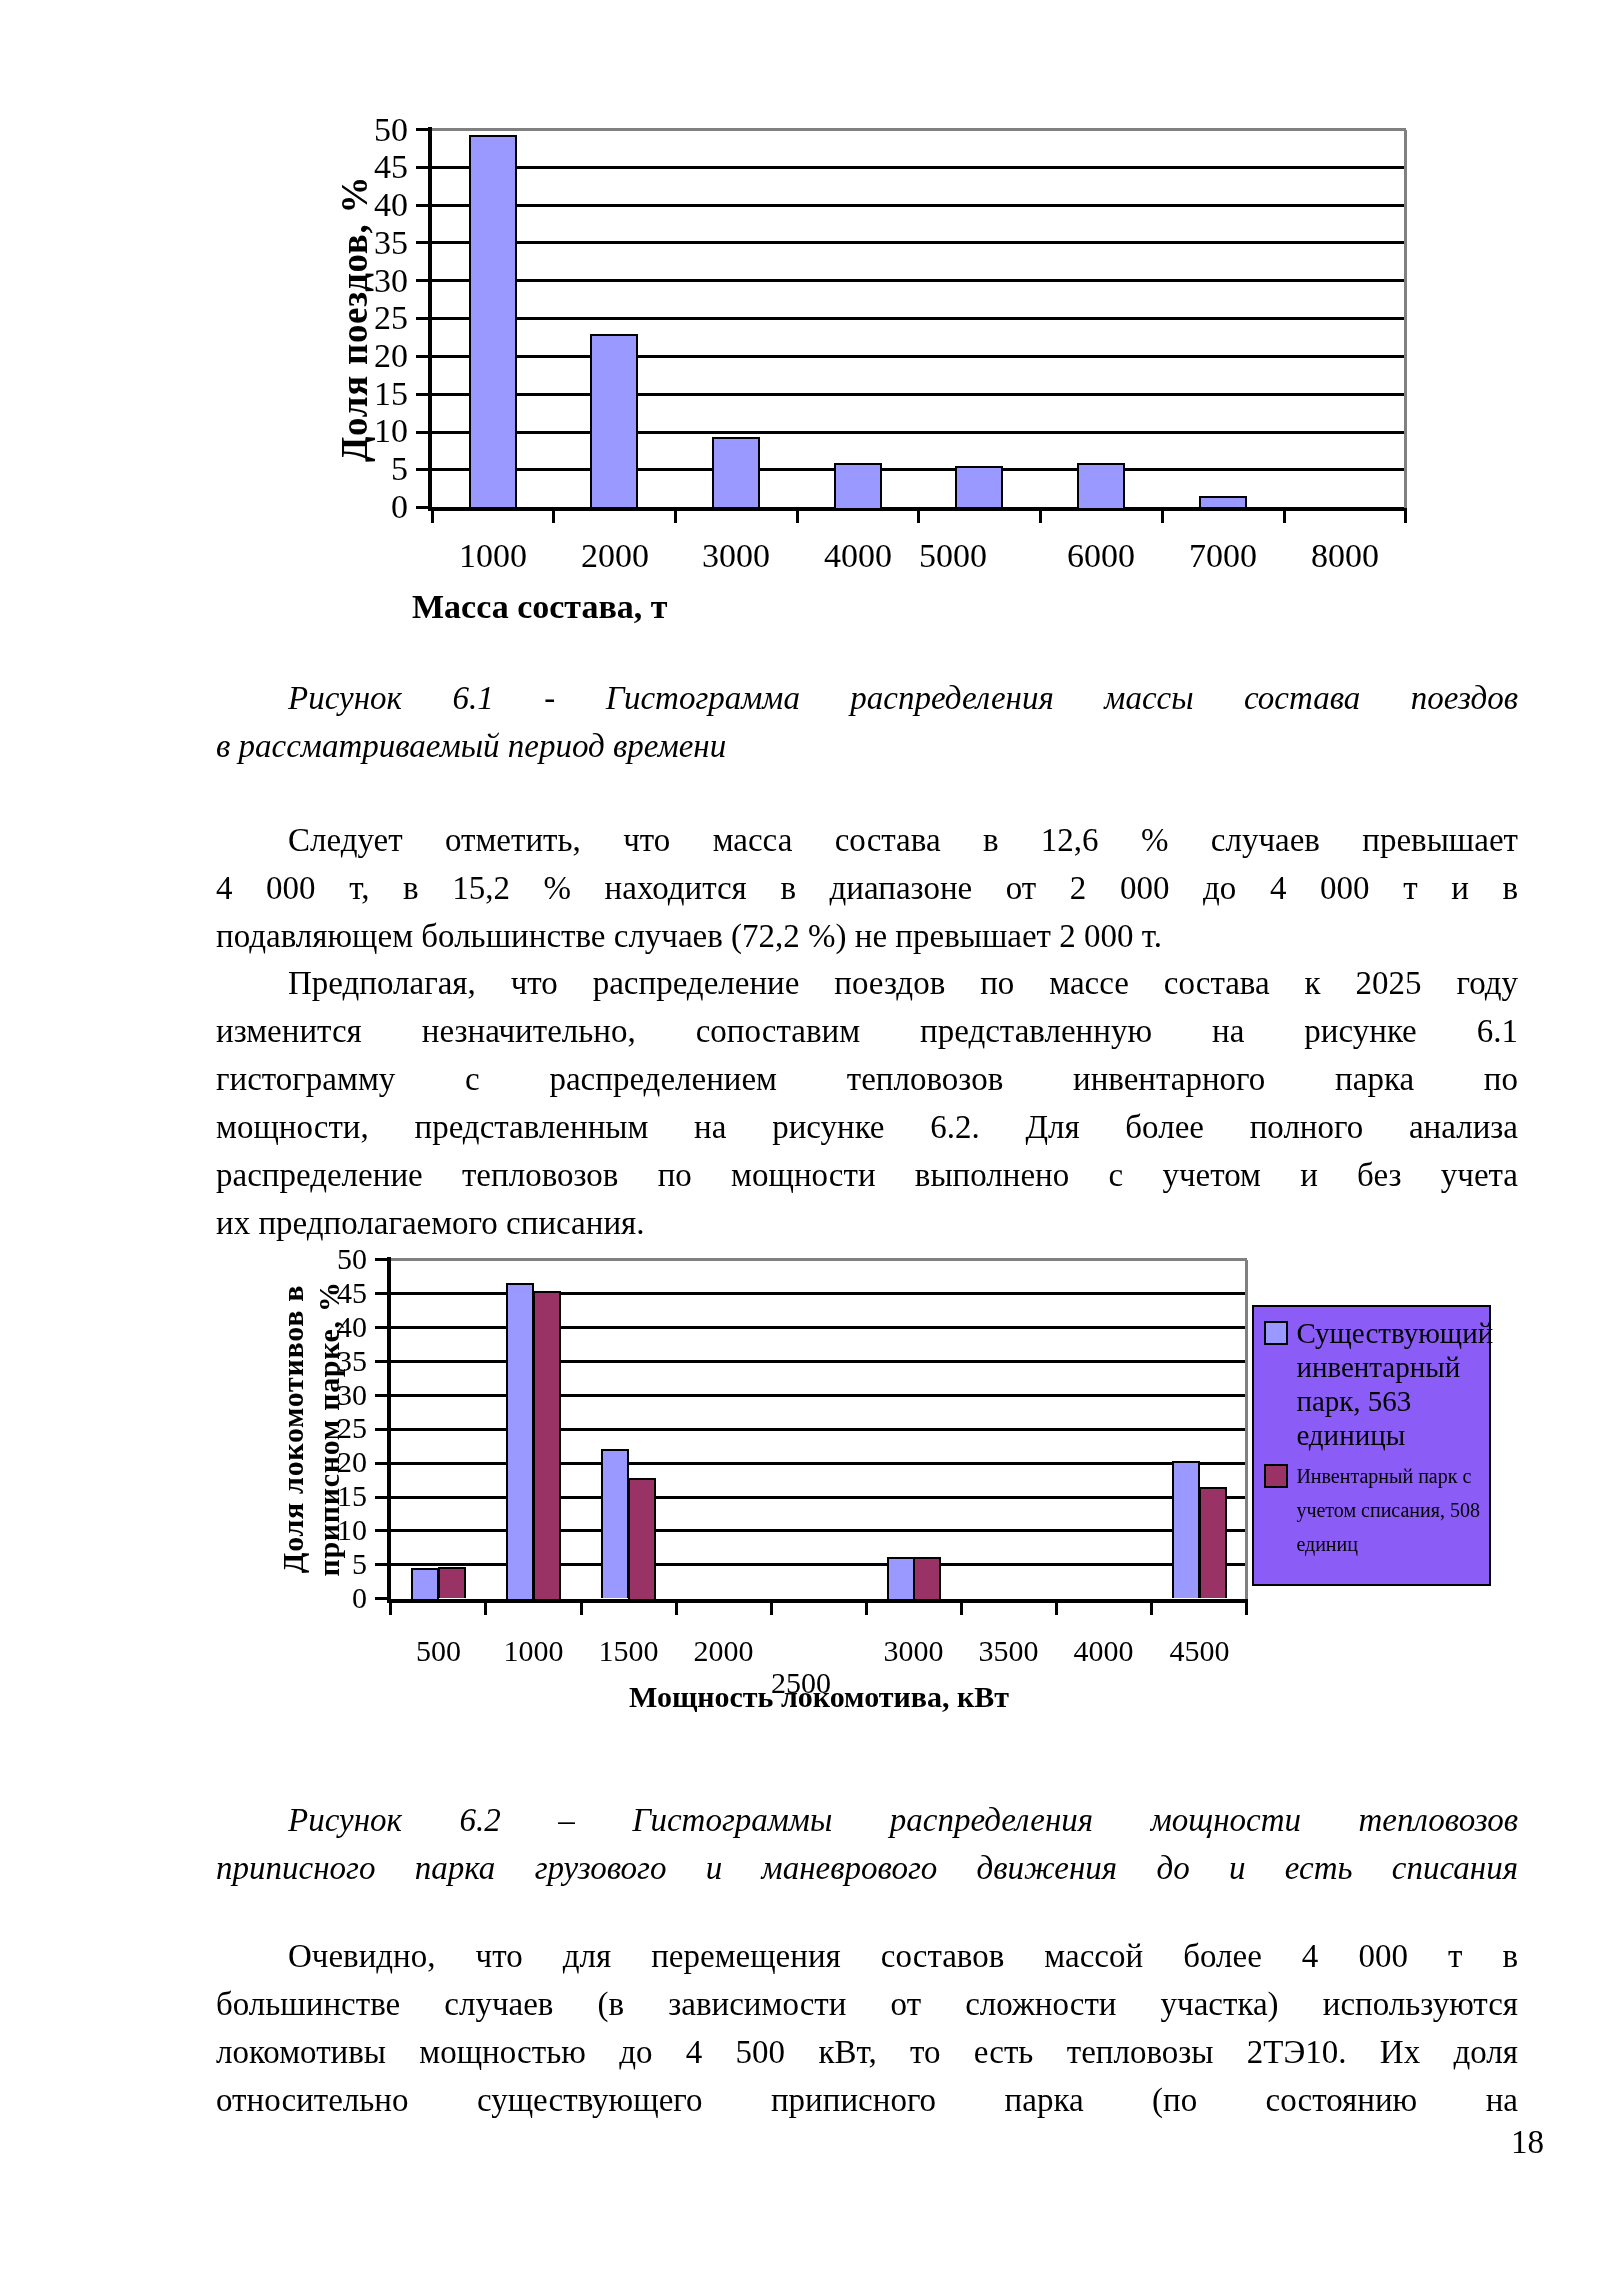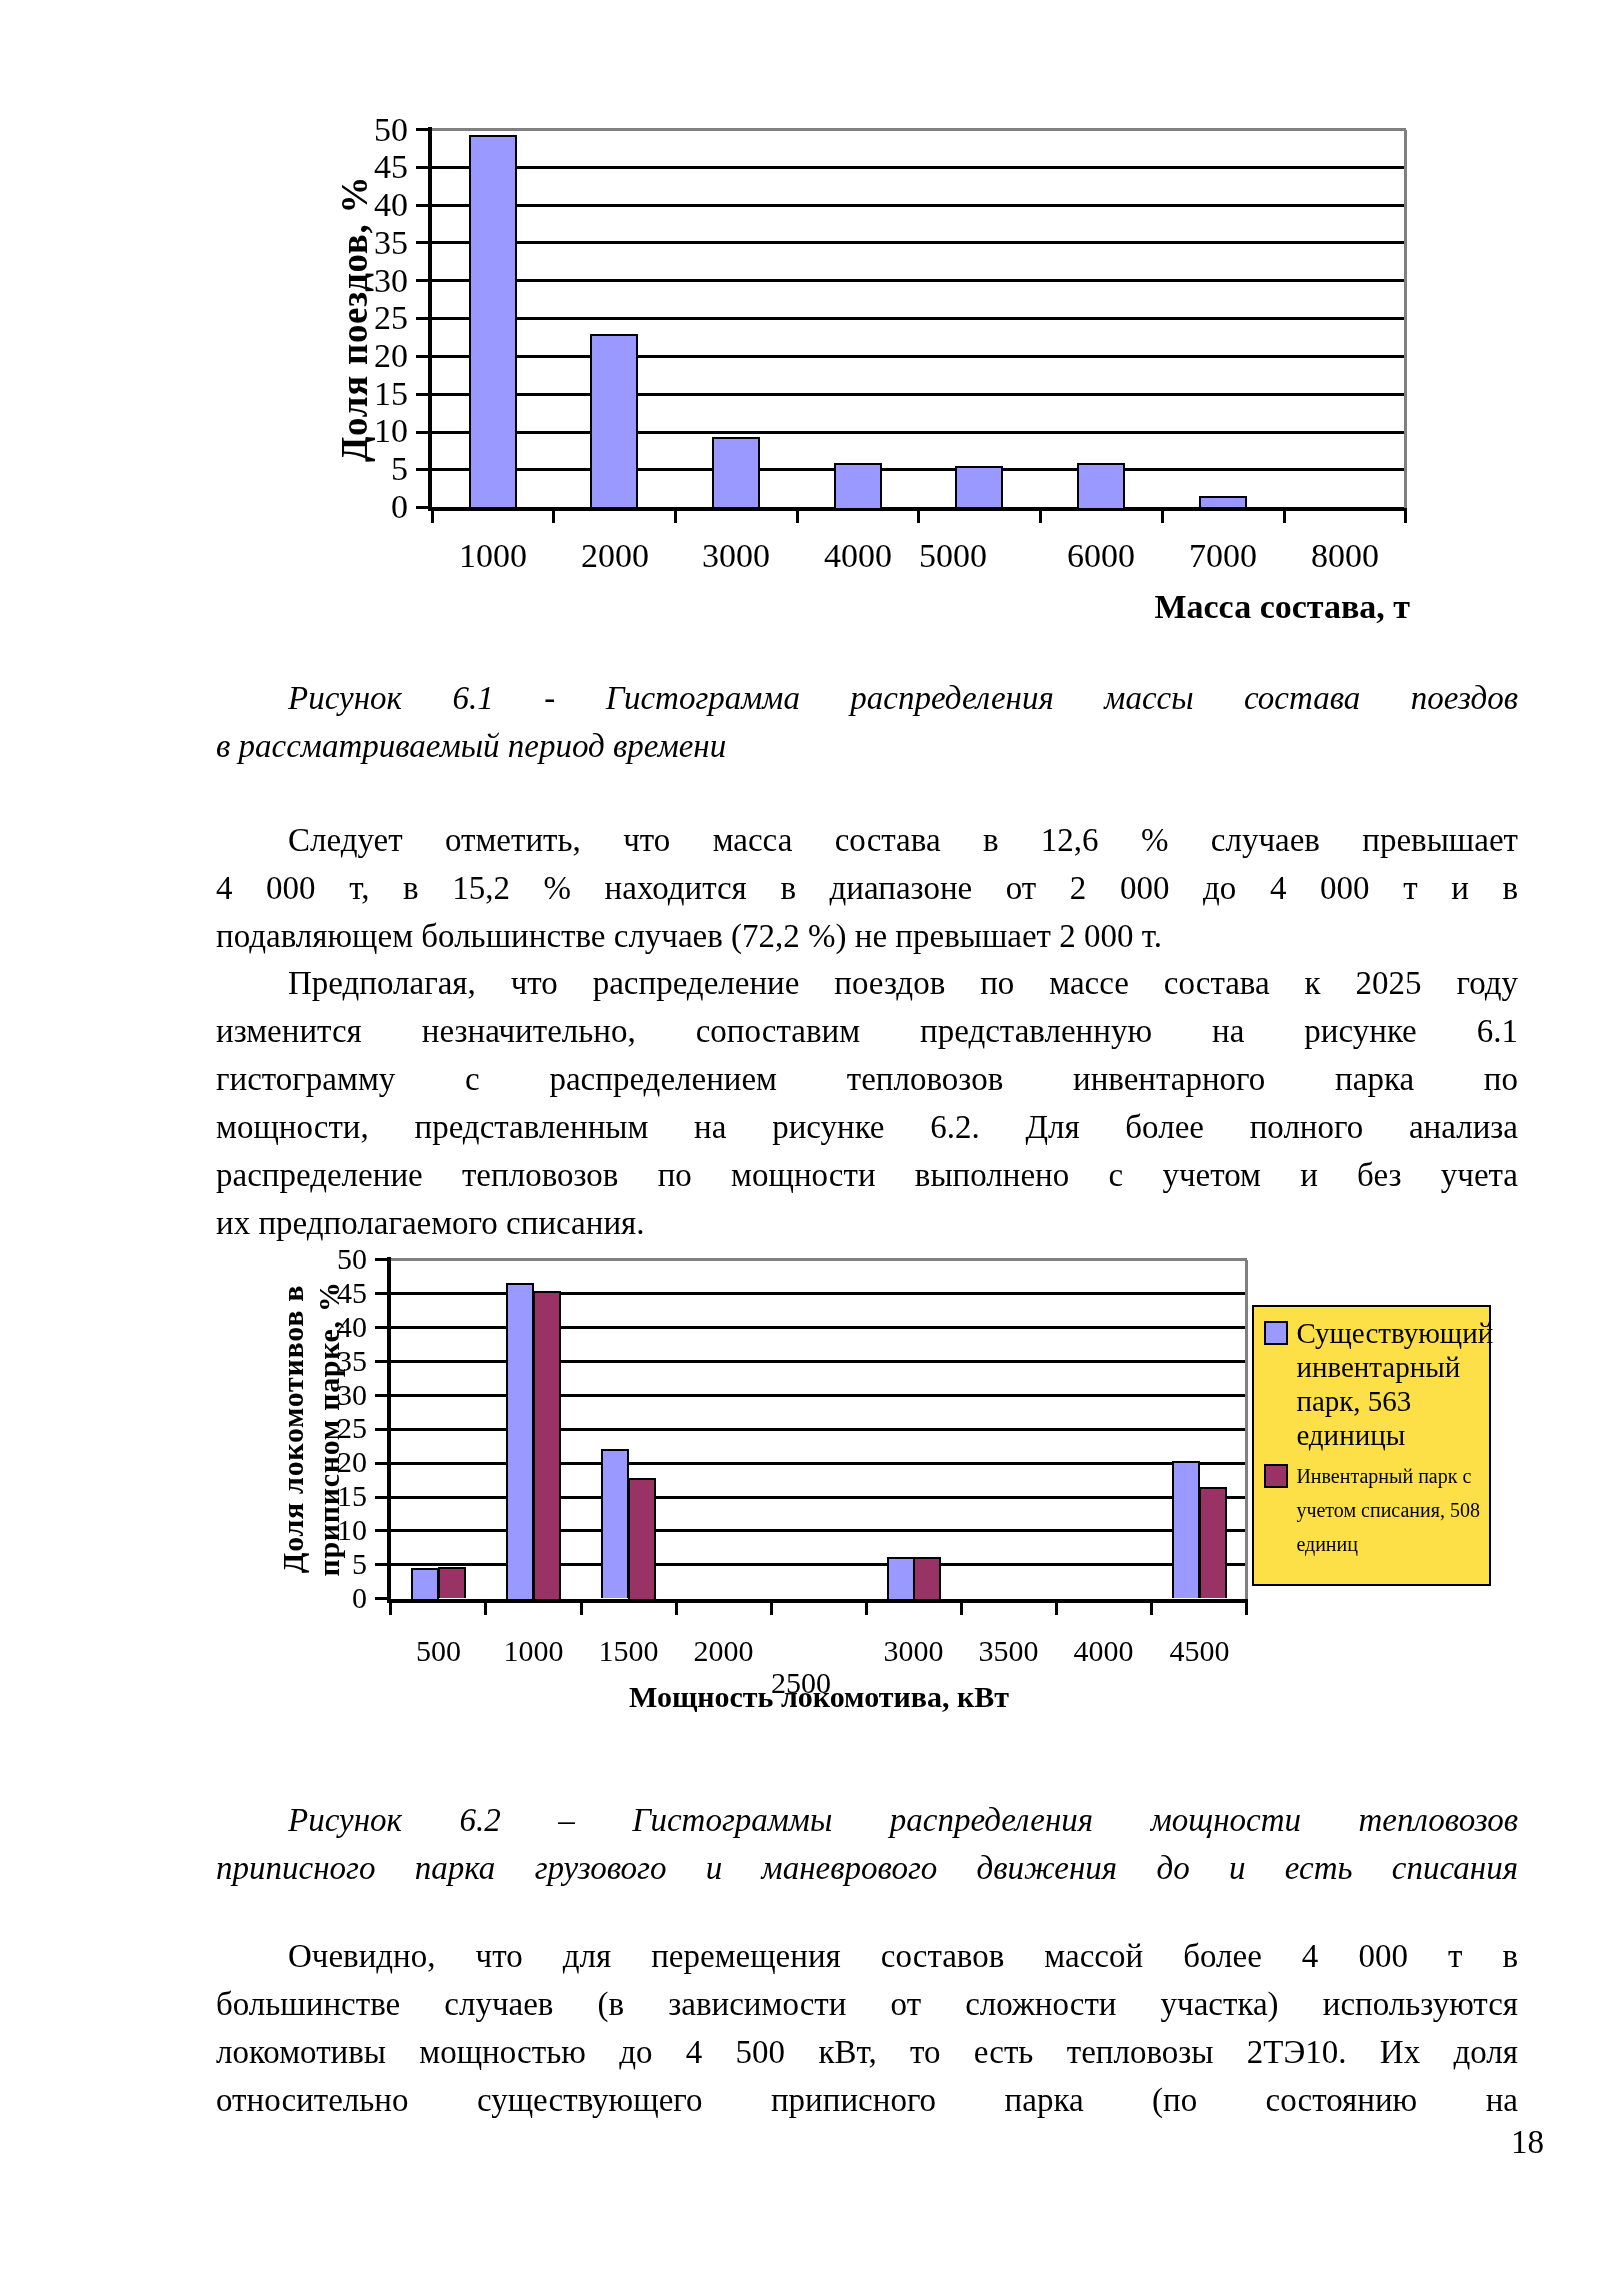--- a/index.html
+++ b/index.html
@@ -71,21 +71,21 @@
       <div style="left: 1077px; top: 463px; width: 44px; height: 43px; background: rgb(153, 153, 255); border-top: 2px solid rgb(0, 0, 0); border-right: 2px solid rgb(0, 0, 0); border-left: 2px solid rgb(0, 0, 0); border-image: initial; border-bottom: none;"></div>
       <div style="left: 1199px; top: 496px; width: 44px; height: 9.2px; background: rgb(153, 153, 255); border-top: 2px solid rgb(0, 0, 0); border-right: 2px solid rgb(0, 0, 0); border-left: 2px solid rgb(0, 0, 0); border-image: initial; border-bottom: none;"></div>
       <div style="left: 432px; top: 535px; width: 122px; text-align: center; font-size: 34px; line-height: 41px;">1000</div>
       <div style="left: 554px; top: 535px; width: 122px; text-align: center; font-size: 34px; line-height: 41px;">2000</div>
       <div style="left: 675px; top: 535px; width: 122px; text-align: center; font-size: 34px; line-height: 41px;">3000</div>
       <div style="left: 797px; top: 535px; width: 122px; text-align: center; font-size: 34px; line-height: 41px;">4000</div>
       <div style="left: 919px; top: 535px; width: 122px; font-size: 34px; line-height: 41px;">5000</div>
       <div style="left: 1040px; top: 535px; width: 122px; text-align: center; font-size: 34px; line-height: 41px;">6000</div>
       <div style="left: 1162px; top: 535px; width: 122px; text-align: center; font-size: 34px; line-height: 41px;">7000</div>
       <div style="left: 1284px; top: 535px; width: 122px; text-align: center; font-size: 34px; line-height: 41px;">8000</div>
-      <div style="left: 436px; top: 588px; width: 974px; text-align: right; font-weight: bold; font-size: 34px;">Масса состава, т</div>
+      <div style="left: 412px; top: 588px; width: 974px; text-align: left; font-weight: bold; font-size: 34px;">Масса состава, т</div>
       <div style="left: 355px; top: 319px; width: 589px; transform: translate(-50%, -50%) rotate(-90deg); text-align: center; font-weight: bold; font-size: 37px; line-height: 44px; letter-spacing: 0.7px;">Доля поездов, %</div>
     </div>
   <div id="chart2" class="chart">
       <div style="left: 391px; top: 1563px; width: 856px; height: 2.6px; background: rgb(0, 0, 0);"></div>
       <div style="left: 391px; top: 1529px; width: 856px; height: 2.6px; background: rgb(0, 0, 0);"></div>
       <div style="left: 391px; top: 1496px; width: 856px; height: 2.6px; background: rgb(0, 0, 0);"></div>
       <div style="left: 391px; top: 1462px; width: 856px; height: 2.6px; background: rgb(0, 0, 0);"></div>
       <div style="left: 391px; top: 1428px; width: 856px; height: 2.6px; background: rgb(0, 0, 0);"></div>
       <div style="left: 391px; top: 1394px; width: 856px; height: 2.6px; background: rgb(0, 0, 0);"></div>
       <div style="left: 391px; top: 1360px; width: 856px; height: 2.6px; background: rgb(0, 0, 0);"></div>
@@ -141,21 +141,21 @@
       <div style="left: 486px; top: 1633px; width: 95px; text-align: center; font-size: 30px; line-height: 36px;">1000</div>
       <div style="left: 581px; top: 1633px; width: 95px; text-align: center; font-size: 30px; line-height: 36px;">1500</div>
       <div style="left: 676px; top: 1633px; width: 95px; text-align: center; font-size: 30px; line-height: 36px;">2000</div>
       <div style="left: 771px; top: 1633px; width: 95px; font-size: 30px; line-height: 36px; margin-top: 32px;">2500</div>
       <div style="left: 866px; top: 1633px; width: 95px; text-align: center; font-size: 30px; line-height: 36px;">3000</div>
       <div style="left: 961px; top: 1633px; width: 95px; text-align: center; font-size: 30px; line-height: 36px;">3500</div>
       <div style="left: 1056px; top: 1633px; width: 95px; text-align: center; font-size: 30px; line-height: 36px;">4000</div>
       <div style="left: 1152px; top: 1633px; width: 95px; text-align: center; font-size: 30px; line-height: 36px;">4500</div>
       <div style="left: 391px; top: 1680px; width: 856px; text-align: center; font-weight: bold; font-size: 30px;">Мощность локомотива, кВт</div>
       <div style="left: 311px; top: 1429px; width: 340px; transform: translate(-50%, -50%) rotate(-90deg); text-align: center; font-weight: bold; font-size: 30px; line-height: 36px; letter-spacing: 0.7px;">Доля локомотивов в приписном парке, %</div>
-      <div style="left: 1252px; top: 1305px; width: 239px; min-height: 281px; border: 2px solid rgb(0, 0, 0); background: #fde047; box-sizing: border-box; padding: 9.2px 6.5px 6.5px 9.2px;">
+      <div style="left: 1252px; top: 1305px; width: 239px; min-height: 281px; border: 2px solid rgb(0, 0, 0); background: #8b5cf6; box-sizing: border-box; padding: 9.2px 6.5px 6.5px 9.2px;">
         <div style="position: relative; display: flex; align-items: flex-start; margin-bottom: 6.5px;">
           <div style="position: relative; flex: 0 0 auto; width: 24px; height: 24px; background: rgb(153, 153, 255); border: 2px solid rgb(0, 0, 0); margin: 5.2px 7.9px 0px 1.3px; box-sizing: border-box;"></div>
           <div style="position: relative; font-size: 29px; line-height: 34px;">Существующий инвентарный парк, 563 единицы</div>
         </div>
         <div style="position: relative; display: flex; align-items: flex-start; margin-bottom: 6.5px;">
           <div style="position: relative; flex: 0 0 auto; width: 24px; height: 24px; background: rgb(153, 51, 102); border: 2px solid rgb(0, 0, 0); margin: 5.2px 7.9px 0px 1.3px; box-sizing: border-box;"></div>
           <div style="position: relative; font-size: 20px; line-height: 34px;">Инвентарный парк с учетом списания, 508 единиц</div>
         </div>
       </div>
     </div>

